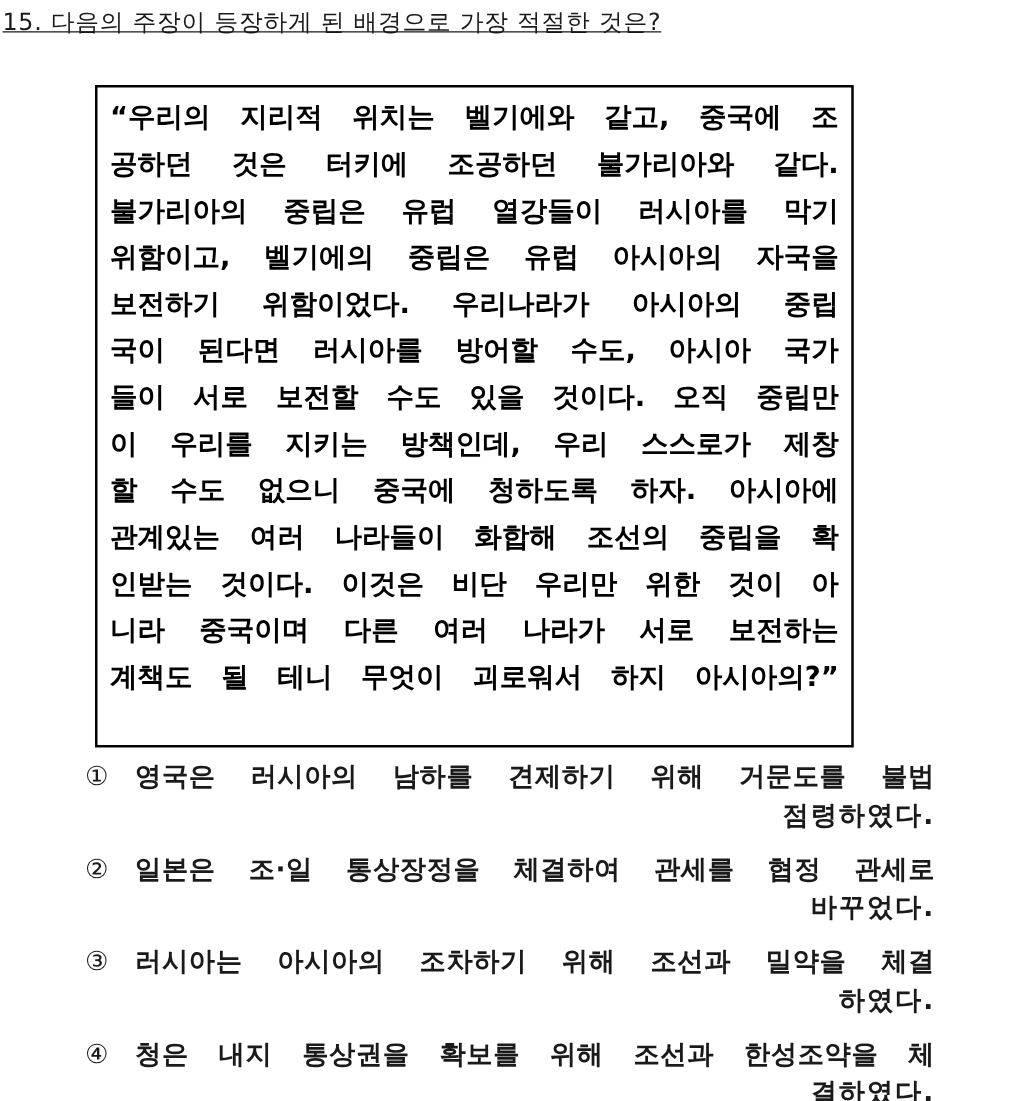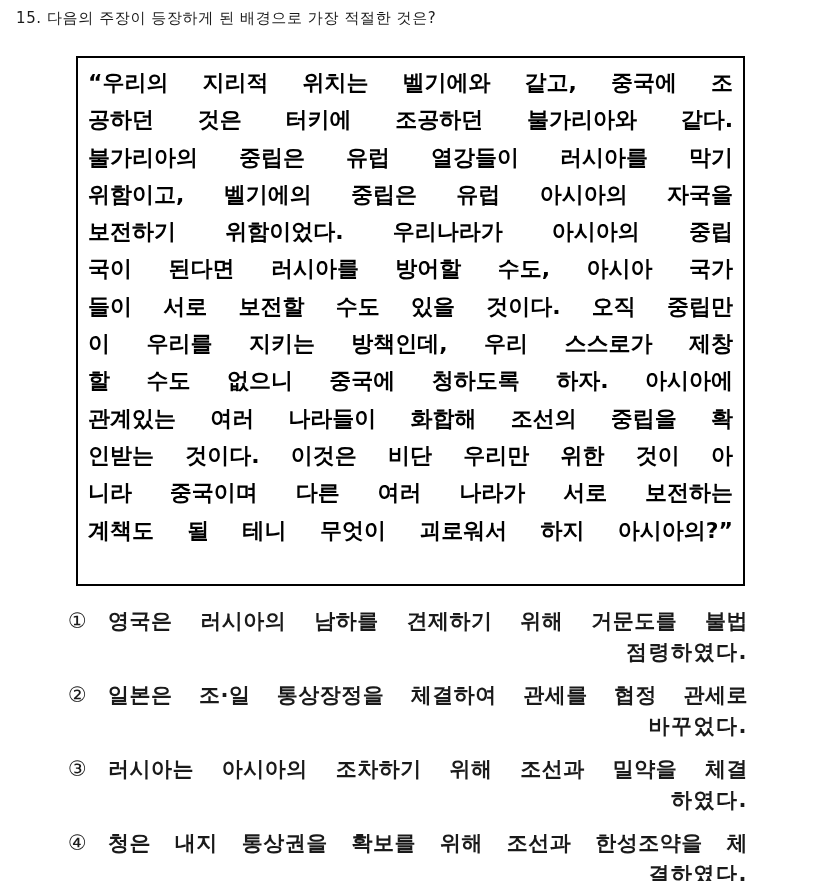--- a/index.html
+++ b/index.html
@@ -10,33 +10,34 @@
     body {
       width: 826px;
       height: 881px;
       position: relative;
       overflow: hidden;
       color: #111111;
       font-family: "DejaVu Sans", "Liberation Sans", sans-serif;
     }
     .question-title {
       position: absolute;
-      left: 16px;
+      left: 2px;
       top: 4px;
-      font-size: 15px;
+      font-size: 19px;
       line-height: 28px;
       letter-spacing: 0.6px;
       white-space: nowrap;
       color: #1a1a1a;
+      text-decoration: underline;
     }
     .quote-box {
       position: absolute;
       left: 76px;
-      top: 56px;
-      width: 669px;
+      top: 68px;
+      width: 607px;
       height: 530px;
       border: 2px solid #000000;
       box-sizing: border-box;
       padding: 6px 10px 0 10px;
     }
     .quote-line {
       display: block;
       font-size: 22px;
       line-height: 37.3px;
       height: 37.3px;

